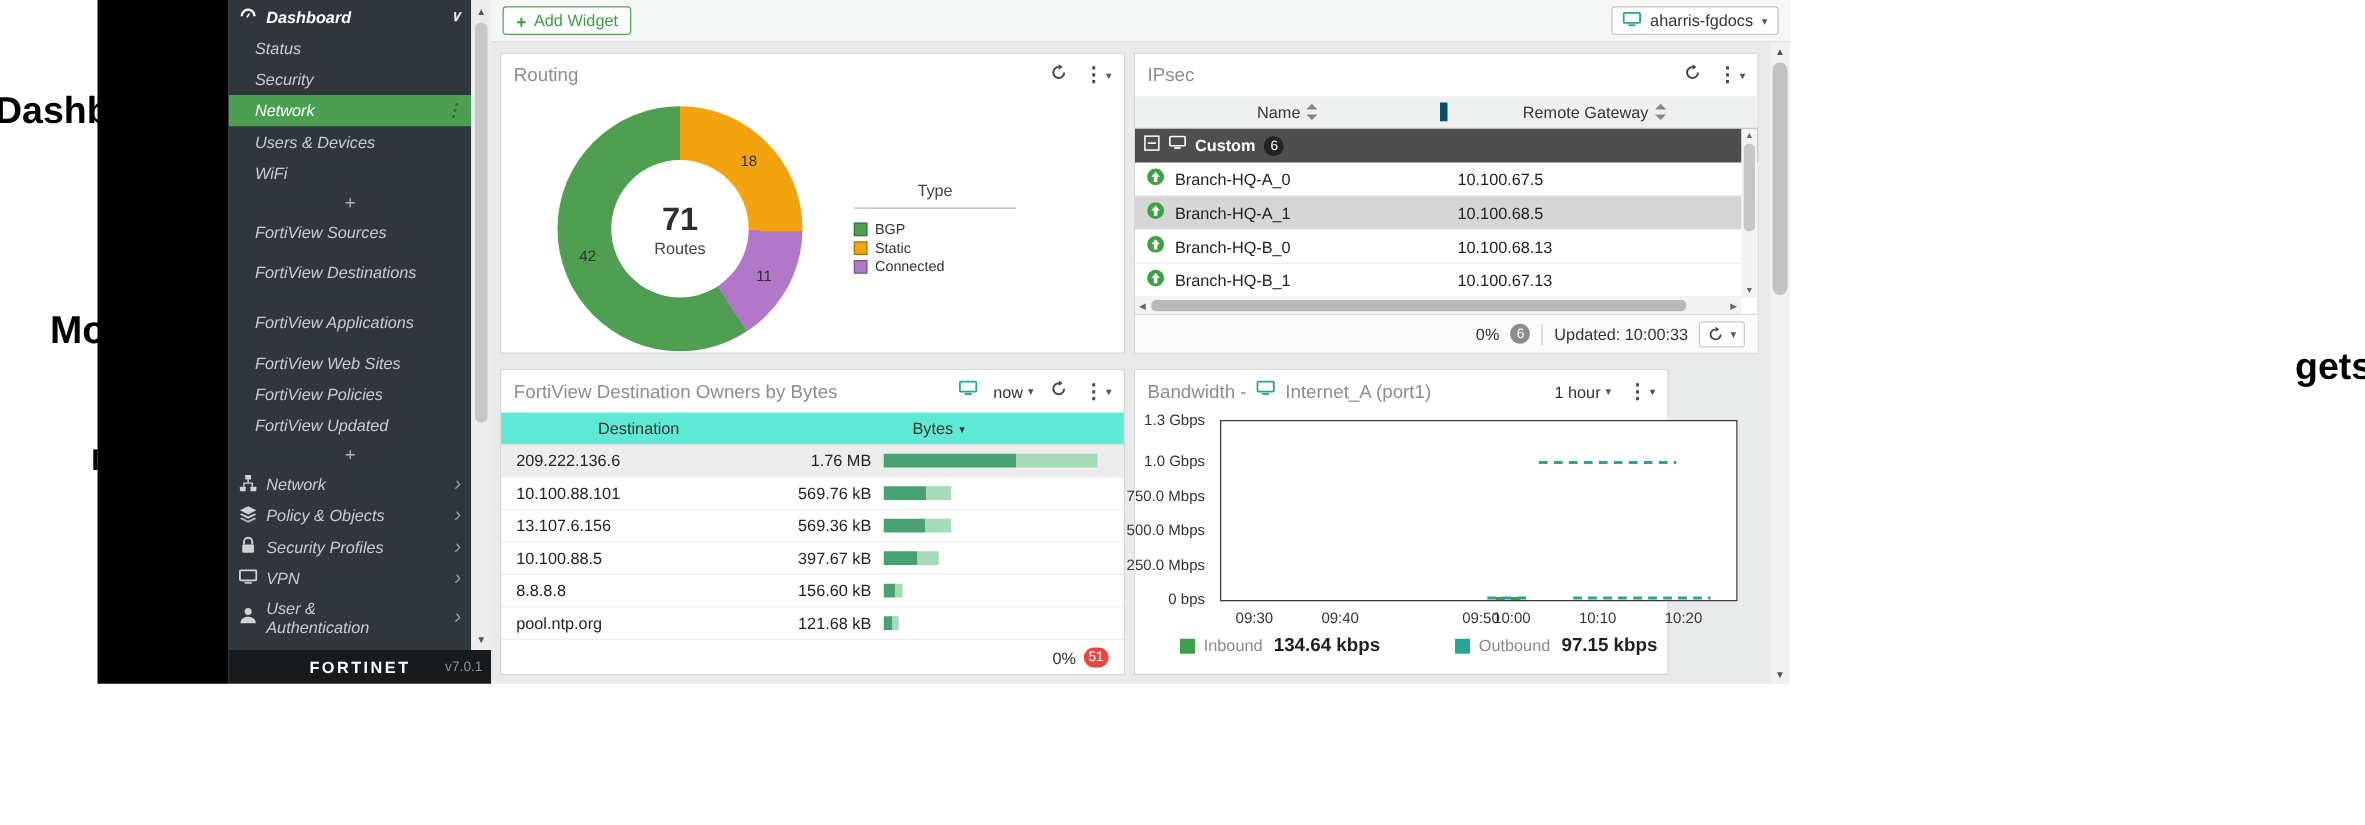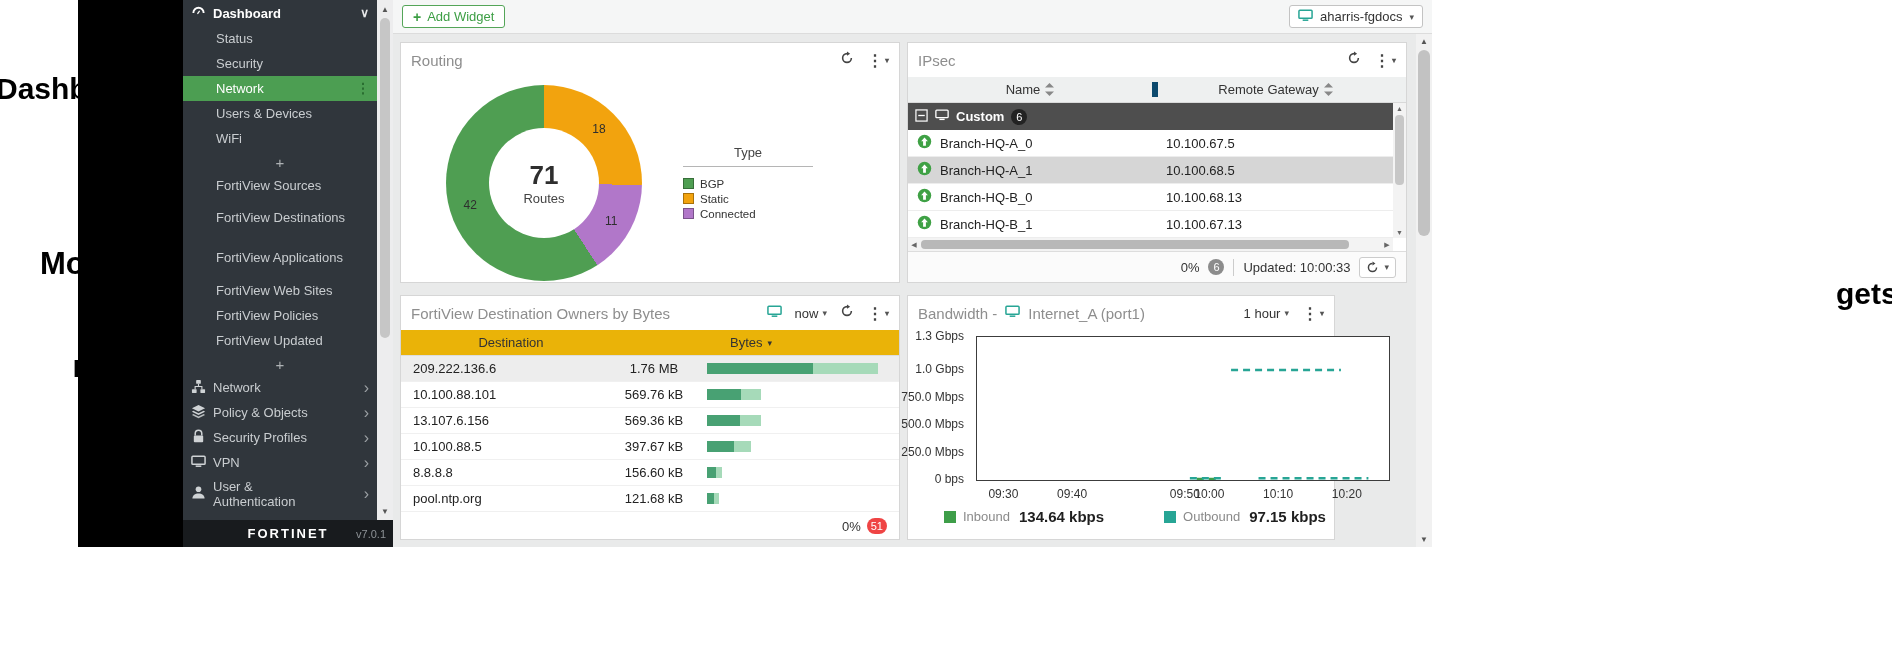--- a/index.html
+++ b/index.html
@@ -11,24 +11,24 @@
   .art { position:absolute; font-weight:bold; color:#000; white-space:nowrap; }
   .art-dashb { left:-4px; top:72px; font-size:30px; }
   .art-mo { left:40px; top:246px; font-size:31px; }
   .art-i { left:73px; top:355px; font-size:24px; }
   .art-gets { left:1836px; top:277px; font-size:30px; }
 
   .black-strip { position:absolute; left:78px; top:0; width:105px; height:547px; background:#000; }
 
   
   .sidebar { position:absolute; left:183px; top:0; width:194px; height:520px; background:#30363c; font-size:13px; color:#c9cdd0; overflow:hidden; }
-  .sd-item { display:flex; align-items:center; position:relative; cursor:pointer; }
+  .sd-item { display:flex; align-items:center; position:relative; cursor:pointer;font-style:italic; }
   .sd-head { height:26px; padding:0 8px; color:#fff; font-weight:bold; gap:7px; }
   .sd-chevron { margin-left:auto; color:#e6e8e9; font-size:12px; font-weight:bold; }
-  .sd-sub { height:25px; padding-left:33px; padding-right:8px; }
+  .sd-sub { height:25px; padding-left:21px; padding-right:8px; }
   .sd-sub.two { height:40px; line-height:16px; }
   .sd-sub.active { background:#4c9e52; color:#fff; }
   .sd-dots { position:absolute; right:7px; top:4px; color:#2a6e31; font-weight:bold; font-size:14px; }
   .sd-plus { height:22px; justify-content:center; color:#aeb2b5; font-size:15px; }
   .sd-top { height:25px; padding:0 8px; gap:7px; }
   .sd-top.two { height:38px; }
   .sd-top .lbl { line-height:15px; }
   .sd-arrow { margin-left:auto; color:#9ba0a4; font-size:16px; line-height:1; }
   .side-scroll { position:absolute; left:377px; top:0; width:16px; height:520px; background:#ededee; }
   .side-scroll .sarr { position:absolute; left:0; width:16px; height:14px; color:#555; font-size:8px; display:flex; align-items:center; justify-content:center; cursor:pointer; }
@@ -90,28 +90,28 @@
   .ip-vthumb { position:absolute; left:2px; top:12px; width:9px; height:70px; background:#c7c7c7; border-radius:4px; }
   .ip-hscroll { position:absolute; left:0; top:195px; width:485px; height:13px; background:#f3f3f3; }
   .ip-hscroll .sarr { position:absolute; top:0; width:12px; height:13px; font-size:7px; color:#666; display:flex; align-items:center; justify-content:center; cursor:pointer; }
   .ip-hscroll .right { right:0; }
   .ip-hthumb { position:absolute; left:13px; top:2px; width:428px; height:9px; background:#b8b8b8; border-radius:4px; }
   .ip-foot { position:absolute; left:0; bottom:0; width:498px; height:31px; border-top:1px solid #ddd; background:#fbfbfb; display:flex; align-items:center; justify-content:flex-end; gap:9px; padding:0 10px; font-size:13px; color:#333; }
   .vdiv { width:1px; height:17px; background:#ccc; }
   .btn-refresh { display:flex; align-items:center; gap:5px; height:21px; padding:0 6px; background:#fff; border:1px solid #ccc; border-radius:3px; cursor:pointer; }
 
   
-  .fv-thead { display:flex; height:26px; background:#eab308; border-bottom:1px solid #ddd; font-size:13px; color:#333; align-items:center; }
+  .fv-thead { display:flex; height:26px; background:#5eead4; border-bottom:1px solid #ddd; font-size:13px; color:#333; align-items:center; }
   .fv-th-dst { width:220px; text-align:center; cursor:pointer; }
   .fv-th-bytes { width:260px; display:flex; justify-content:center; align-items:center; gap:5px; cursor:pointer; }
   .fv-th-bytes .caret { color:#333; }
   .fv-row { display:flex; height:26px; align-items:center; border-bottom:1px solid #f0f0f0; font-size:13px; color:#222; cursor:pointer; }
   .fv-row-sel { background:#ededed; }
   .fv-dst { width:210px; padding-left:12px; }
-  .fv-val { width:86px; text-align:center; }
+  .fv-val { width:86px; text-align:right; }
   .fv-bar { margin-left:10px; display:flex; height:11px; }
   .fv-bar span { display:block; height:11px; }
   .fv-foot { position:absolute; left:0; bottom:0; width:498px; height:26px; display:flex; align-items:center; justify-content:flex-end; gap:6px; padding:0 12px; background:#fff; font-size:13px; color:#333; }
 
   
   .bw-ylabels { position:absolute; left:0; top:40px; width:62px; height:145px; font-size:12px; color:#333; }
   .bw-ytick { position:absolute; right:6px; transform:translateY(-50%); white-space:nowrap; }
   .bw-plot { position:absolute; left:68px; top:40px; width:414px; height:145px; border:1px solid #3c3c3c; background:#fff; }
   .bw-xlabels { position:absolute; left:68px; top:191px; width:414px; height:14px; font-size:12px; color:#333; }
   .bw-xtick { position:absolute; transform:translateX(-50%); }

